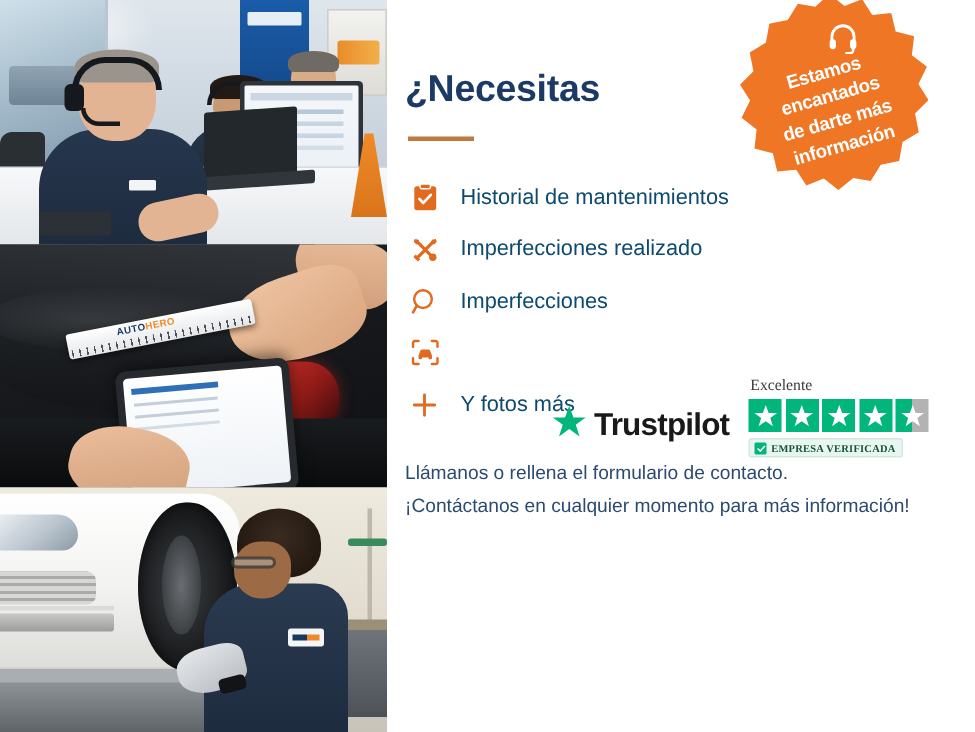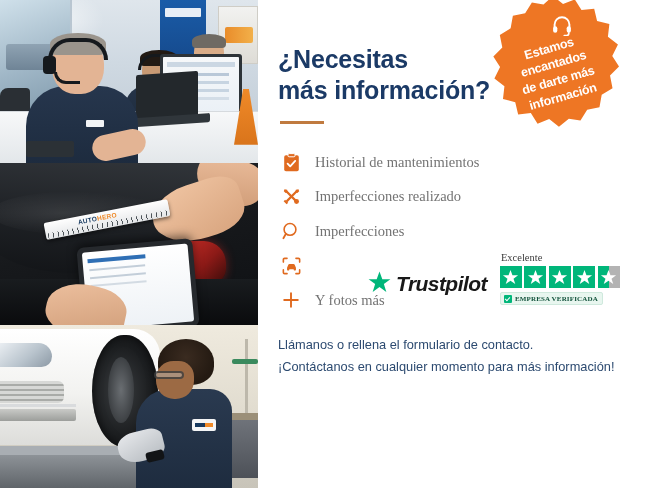--- a/index.html
+++ b/index.html
@@ -376,21 +376,21 @@
   .ph3 .mech .watch{
     position:absolute; left:10px; top:112px; width:18px; height:10px;
     background:#121416; border-radius:3px; transform:rotate(-14deg);
   }
 
   
   .content {
     position: relative;
     flex: 1 1 auto;
     height: 344px;
-    padding: 44px 24px 0 20px;
+    padding: 44px 24px 0 12px;
     background: #ffffff;
   }
 
   .heading {
     font-size: 25px;
     line-height: 1.22;
     font-weight: 700;
     color: #1b3a66;
     letter-spacing: -0.2px;
     max-width: 230px;
@@ -418,24 +418,23 @@
     width: 26px;
     flex: 0 0 26px;
     display: flex;
     align-items: center;
     justify-content: center;
     color: #e06a1f;
   }
   .feature .ico svg { display: block; }
   .feature .flabel {
     font-size: 14.5px;
-    color: #737373;
+    color: #0c4a6e;
     padding-left: 11px;
     white-space: nowrap;
-    font-family: Liberation Serif, serif;
   }
 
   .contact {
     margin-top: 18px;
     font-size: 12.8px;
     line-height: 1.72;
     color: #2c4a70;
   }
   .contact div { white-space: nowrap; }
 
@@ -501,21 +500,20 @@
     align-items: center;
     gap: 5px;
     padding-bottom: 8px;
   }
   .tp-logo .tp-star { color: #00b67a; }
   .tp-logo .tp-word {
     font-size: 21px;
     font-weight: 700;
     color: #191919;
     letter-spacing: -0.55px;
-    font-style: italic;
   }
   .tp-right { display: flex; flex-direction: column; align-items: center; font-family: Liberation Serif, serif; }
   .tp-excelente {
     font-size: 10.5px;
     color: #3a3a3a;
     margin-bottom: 3px;
     align-self: flex-start;
     padding-left: 1px;
   }
   .tp-stars { display: flex; gap: 2.5px; }
@@ -635,21 +633,20 @@
         <div class="watch"></div>
       </div>
     </div>
 
   </div>
 
   <div class="content">
 
     <h1 class="heading">
       <span>¿Necesitas</span><br>
-      <span>más información?</span>
     </h1>
 
     <div class="rule"></div>
 
     <ul class="features">
 
       <li class="feature">
         <span class="ico">
           <svg width="17" height="19" viewBox="0 0 17 19" fill="none">
             <rect x="1.2" y="2.2" width="14.6" height="16" rx="1.8" fill="#e06a1f"></rect>

